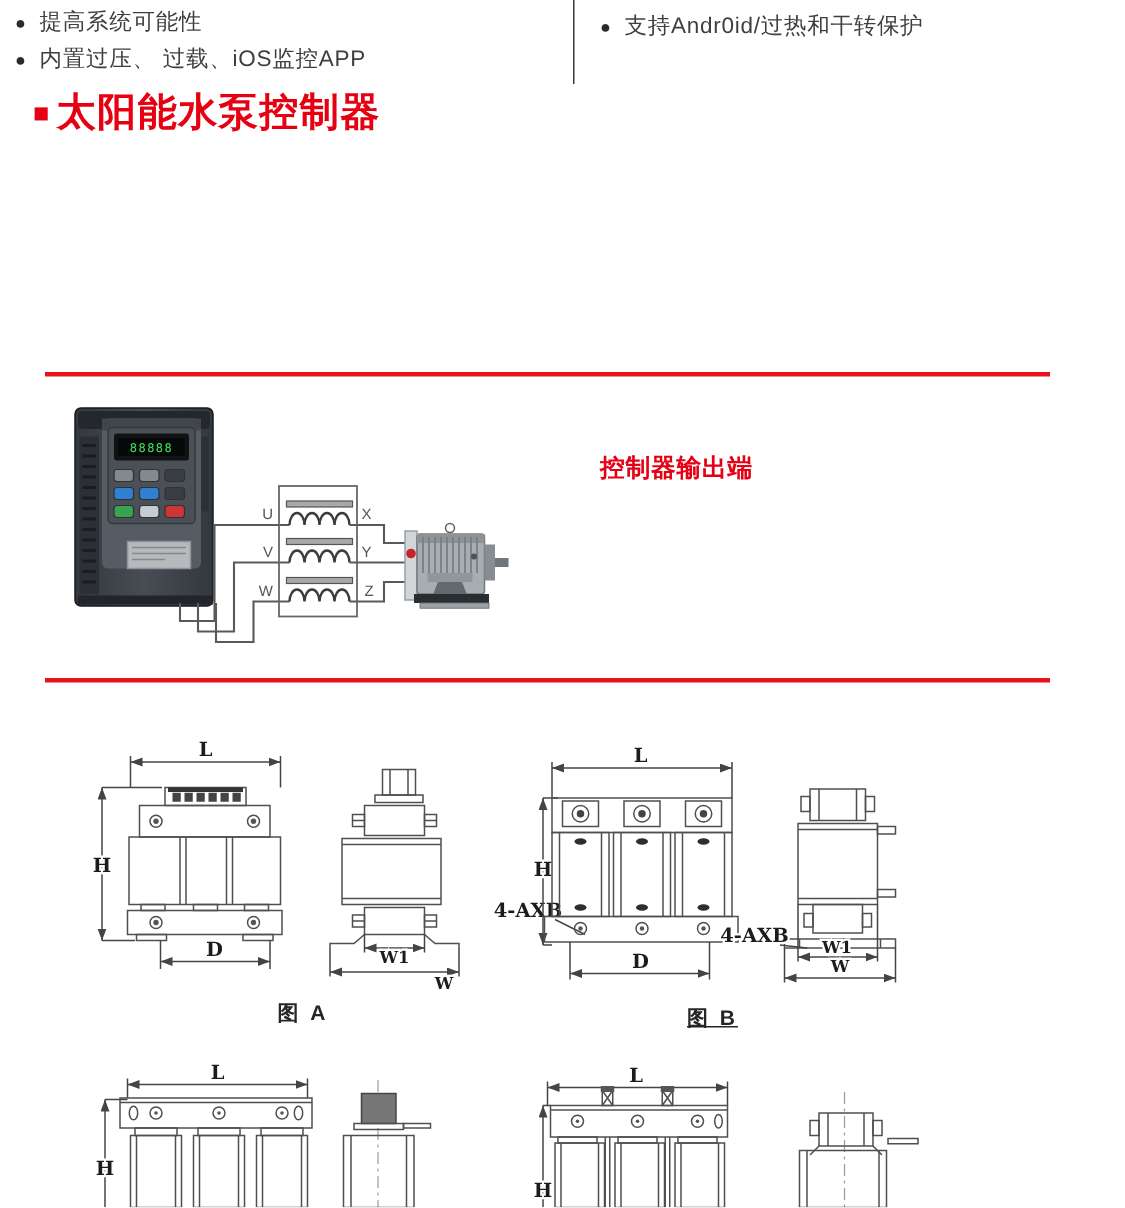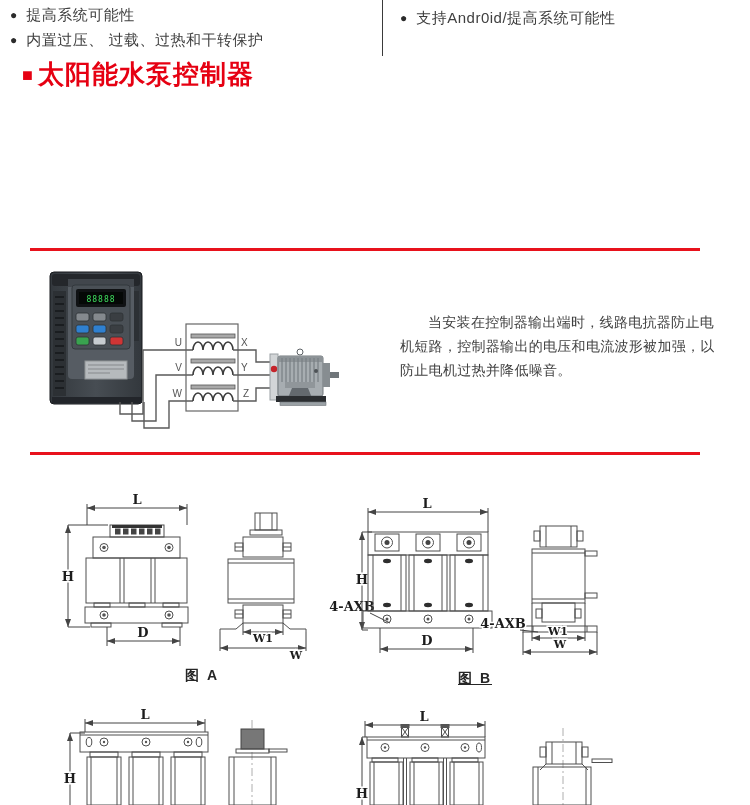--- a/index.html
+++ b/index.html
@@ -47,26 +47,26 @@
 <body>
 
 <div class="page">
 
   <div class="feat" style="left:10px;top:5px;">
     <span class="bullet">●</span>
     <span class="txt">提高系统可能性</span>
   </div>
   <div class="feat" style="left:10px;top:30px;">
     <span class="bullet">●</span>
-    <span class="txt">内置过压、 过载、过热和干转保护</span>
+    <span class="txt">内置过压、 过载、iOS监控APP</span>
   </div>
   <div class="top-divider"></div>
   <div class="feat" style="left:400px;top:8px;">
     <span class="bullet">●</span>
-    <span class="txt">支持Andr0id/提高系统可能性</span>
+    <span class="txt">支持Andr0id/过热和干转保护</span>
   </div>
 
   <h1 class="section-title">
     <span class="marker">■</span>
     <span>太阳能水泵控制器</span>
   </h1>
 
 
   <div class="panel">
     <svg class="panel-svg" width="340" height="195" viewBox="0 0 340 195">
@@ -178,21 +178,21 @@
         <circle cx="286" cy="120" r="2" fill="#4d5256"></circle>
         <path d="M262,137 L278,137 L282,147 L258,147 Z" fill="#63696e"></path>
         <rect x="246" y="145" width="50" height="6" fill="#2a2d30"></rect>
         <rect x="250" y="151" width="46" height="3.5" fill="#9aa1a5" stroke="#6e7478" stroke-width="0.6"></rect>
         <rect x="293" y="112" width="7" height="24" fill="#878d91"></rect>
         <rect x="300" y="121" width="9" height="6" fill="#70767a"></rect>
       </g>
     </svg>
 
     <div class="panel-text">
-      <p class="panel-body">当安装在控制器输出端时，线路电抗器防止电机短路，控制器输出的电压和电流波形被加强，以防止电机过热并降低噪音。</p>
+      <div class="panel-heading">控制器输出端</div>
     </div>
   </div>
 
   <svg class="drawings-svg" width="750" height="325" viewBox="0 0 750 325">
     <defs>
       <marker id="ar" orient="auto-start-reverse" markerWidth="9" markerHeight="8" refX="8" refY="3">
         <path d="M0,0 L8,3 L0,6 Z" fill="#444"></path>
       </marker>
     </defs>
 

